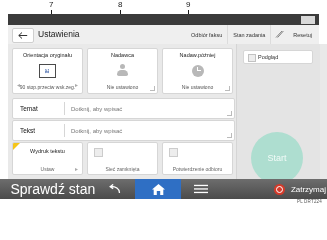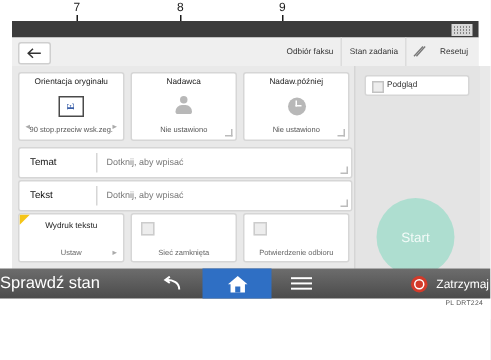--- a/index.html
+++ b/index.html
@@ -95,21 +95,21 @@
   .preview-chk{position:absolute;left:4px;top:3px;width:6px;height:6px;background:#ededed;border:1px solid #c2c2c2;}
   .preview-lbl{position:absolute;left:14px;top:0;height:12px;display:flex;align-items:center;font-size:5.5px;color:#333;}
 
   .startbtn{position:absolute;left:14px;top:88px;width:52px;height:52px;border-radius:50%;
     background:#aeded0;display:flex;align-items:center;justify-content:center;
     font-size:9px;color:#f2fbf8;}
 
   
   .hwbar{position:absolute;left:0;top:179px;width:327px;height:20px;
     background:linear-gradient(#6d6d6d,#4b4b4b);display:flex;align-items:center;}
-  .hw-left{width:100px;text-align:left;font-size:11px;color:#fff;}
+  .hw-left{width:100px;text-align:right;font-size:14px;color:#fff;}
   .hw-mid{flex:1;display:flex;align-items:center;justify-content:center;gap:0px;height:20px;}
   .hw-key{width:40px;height:20px;display:flex;align-items:center;justify-content:center;}
   .hw-key.home{background:#2f6fc4;width:46px;}
   .hw-right{width:110px;display:flex;align-items:center;justify-content:flex-end;gap:6px;padding-right:1px;}
   .stop-dot{width:11px;height:11px;border-radius:50%;background:#d33a2a;display:flex;
     align-items:center;justify-content:center;}
   .stop-dot .inner{width:5px;height:5px;border-radius:50%;border:1.2px solid #fff;}
   .hw-right .lbl{font-size:8px;color:#fff;}
 
   .footer-code{position:absolute;right:5px;top:199px;font-size:4.5px;color:#555;letter-spacing:.2px;}
@@ -141,20 +141,21 @@
         <div class="dots"></div>
       </div>
     </div>
 
     <div class="appbar">
       <div class="backbtn">
         <svg width="10" height="7" viewBox="0 0 10 7">
           <path d="M4 0.5 L0.8 3.5 L4 6.5 M0.8 3.5 L9.2 3.5" fill="none" stroke="#333" stroke-width="1"></path>
         </svg>
       </div>
+      <div class="apptitle">Ustawienia</div>
 
       <div class="appbar-right">
         <div class="abtn first">Odbiór faksu</div>
         <div class="abtn">Stan zadania</div>
         <div class="abtn iconed">
           <svg width="9" height="9" viewBox="0 0 9 9">
             <path d="M1 7.5 L7 1" stroke="#777" stroke-width="0.9" fill="none"></path>
             <path d="M2.6 7.5 L8.4 1" stroke="#777" stroke-width="0.9" fill="none"></path>
           </svg>
         </div>

